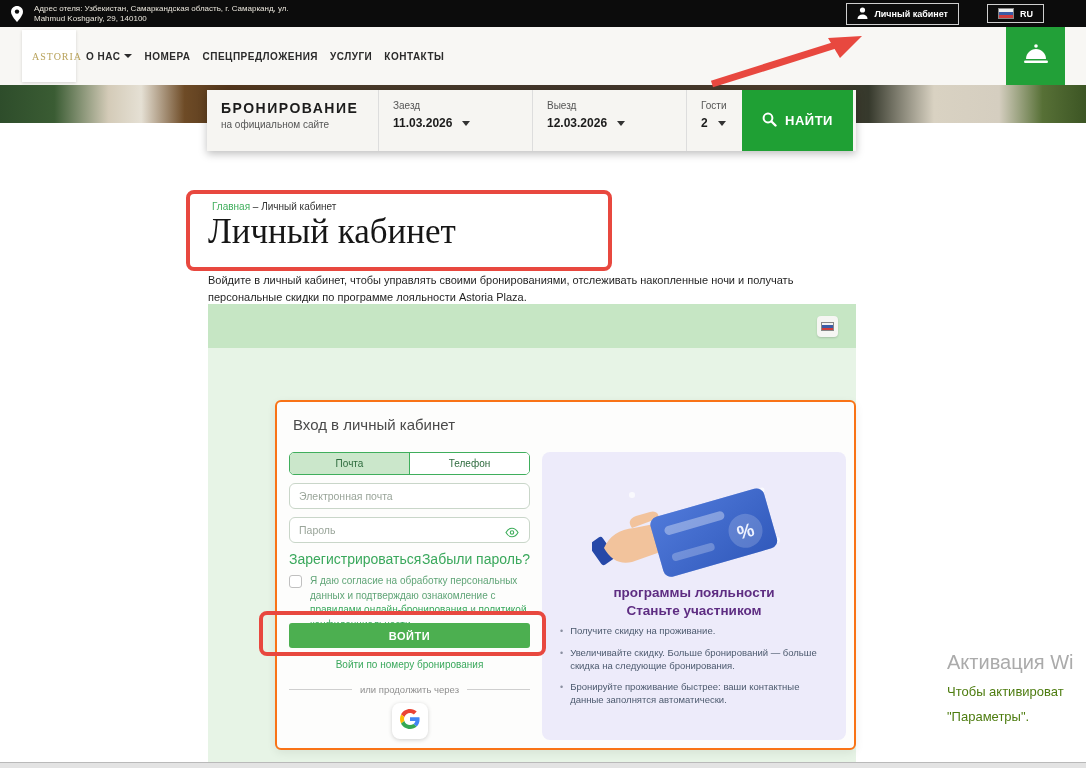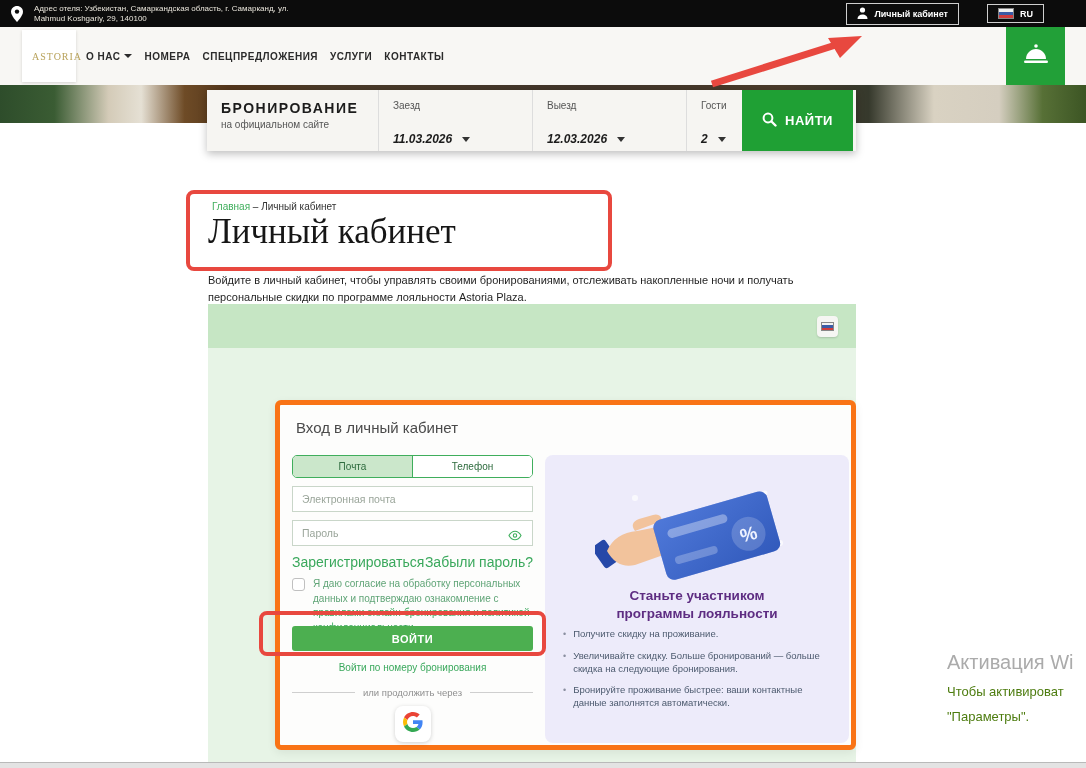--- a/index.html
+++ b/index.html
@@ -36,44 +36,44 @@
   
   .booking { left:207px; top:90px; width:649px; height:61px; background:#f6f5f2; box-shadow:0 3px 8px rgba(0,0,0,.25); display:flex; }
   .bk-sec { padding:10px 0 0 14px; }
   .bk-s1 { width:171px; }
   .bk-title { font-size:14px; font-weight:bold; letter-spacing:1.5px; color:#1c1c1c; }
   .bk-sub { font-size:10px; color:#555; margin-top:3px; }
   .bk-div { width:1px; background:#ddd; height:100%; }
   .bk-field { width:153px; cursor:pointer; }
   .bk-field.small { width:55px; }
   .bk-label { font-size:10px; color:#555; }
-  .bk-value { font-size:12px; font-weight:bold; color:#1c1c1c; margin-top:21px; display:flex; align-items:center; gap:10px;font-style:italic; }
+  .bk-value { font-size:12px; font-weight:bold; color:#1c1c1c; margin-top:5px; display:flex; align-items:center; gap:10px; }
   .chev { width:0; height:0; border-left:4px solid transparent; border-right:4px solid transparent; border-top:5px solid #333; }
   .find-btn { width:111px; height:61px; background:#1fa034; border:none; color:#fff; font-size:13px; font-weight:bold; letter-spacing:.5px; display:flex; align-items:center; justify-content:center; gap:8px; cursor:pointer; font-family:"Liberation Sans",sans-serif; }
 
   
   .anno-rect { border:4px solid #e8483f; border-radius:8px; pointer-events:none; z-index:50; }
   .breadcrumb { left:212px; top:201px; font-size:10px; color:#333; }
   .breadcrumb .home { color:#3fae5c; cursor:pointer; }
   .page-title { left:208px; top:212px; font-family:"Liberation Serif", serif; font-size:35px; color:#161616; font-weight:500; }
   .page-desc { left:208px; top:272px; width:644px; font-size:11px; line-height:1.5; color:#1f1f1f; }
 
   
   .green-banner { left:208px; top:304px; width:648px; height:44px; background:#c6e6c4; }
   .flag-chip { position:absolute; right:18px; top:12px; width:21px; height:21px; background:#f6f6f3; border-radius:4px; display:flex; align-items:center; justify-content:center; cursor:pointer; box-shadow:0 1px 2px rgba(0,0,0,.15); }
   .flag-chip .flag { width:13px; height:9px; }
   .mint { left:208px; top:348px; width:648px; height:420px; background:#e7f4e6; }
 
   
-  .card { left:275px; top:400px; width:581px; height:350px; background:#fdfdfc; border:5px solid #f97316; border-radius:6px; box-shadow:0 3px 10px rgba(0,0,0,.07); }
+  .card { left:275px; top:400px; width:581px; height:350px; background:#fdfdfc; border:2px solid #f97316; border-radius:6px; box-shadow:0 3px 10px rgba(0,0,0,.07); }
   .card-heading { position:absolute; left:16px; top:14px; font-size:15px; color:#4a4a4a; }
   .tabs { position:absolute; left:12px; top:50px; width:241px; height:23px; display:flex; border:1px solid #3fae5c; border-radius:5px; overflow:hidden; }
   .tab { flex:1; display:flex; align-items:center; justify-content:center; font-size:10px; color:#2e6b3e; cursor:pointer; background:#fff; }
   .tab.active { background:#cbe7cb; border-right:1px solid #3fae5c; }
-  .inp { position:absolute; left:12px; width:241px; height:26px; border:1px solid #c9d6c9; border-radius:0; background:#fff; font-size:10.5px; color:#333; padding:0 9px; font-family:"Liberation Sans",sans-serif; }
+  .inp { position:absolute; left:12px; width:241px; height:26px; border:1px solid #c9d6c9; border-radius:6px; background:#fff; font-size:10.5px; color:#333; padding:0 9px; font-family:"Liberation Sans",sans-serif; }
   .inp::placeholder { color:#9aa59a; }
   .inp.email { top:81px; }
   .inp.pass { top:115px; padding-right:45px; }
   .eye { position:absolute; left:228px; top:122px; cursor:pointer; }
   .links-row { position:absolute; left:12px; top:149px; width:241px; display:flex; justify-content:space-between; font-size:14px; }
   .glink { color:#3aa85c; cursor:pointer; }
   .consent { position:absolute; left:12px; top:172px; width:246px; display:flex; gap:8px; }
   .checkbox { width:13px; height:13px; min-width:13px; background:#fff; border:1px solid #c0c0c0; border-radius:3px; margin-top:1px; cursor:pointer; }
   .consent-text { font-size:10px; line-height:1.45; color:#5fa476; }
   .consent-text .lnk { color:#3aa85c; cursor:pointer; }
@@ -302,22 +302,22 @@
         </g>
         <defs>
             <linearGradient id="cg" x1="0" y1="0" x2="1" y2="1">
               <stop offset="0" stop-color="#6f95e8"></stop>
               <stop offset="1" stop-color="#24479e"></stop>
             </linearGradient>
           </defs>
       </svg>
     </div>
     <div class="loy-heading">
+      <div>программы лояльности</div>
       <div>Станьте участником</div>
-      <div>программы лояльности</div>
     </div>
     <div class="loy-list">
       <div class="loy-item">
           <span class="dot">•</span>
           <span>Получите скидку на проживание.</span>
         </div>
       <div class="loy-item">
           <span class="dot">•</span>
           <span>Увеличивайте скидку. Больше бронирований — больше скидка на следующие бронирования.</span>
         </div>

